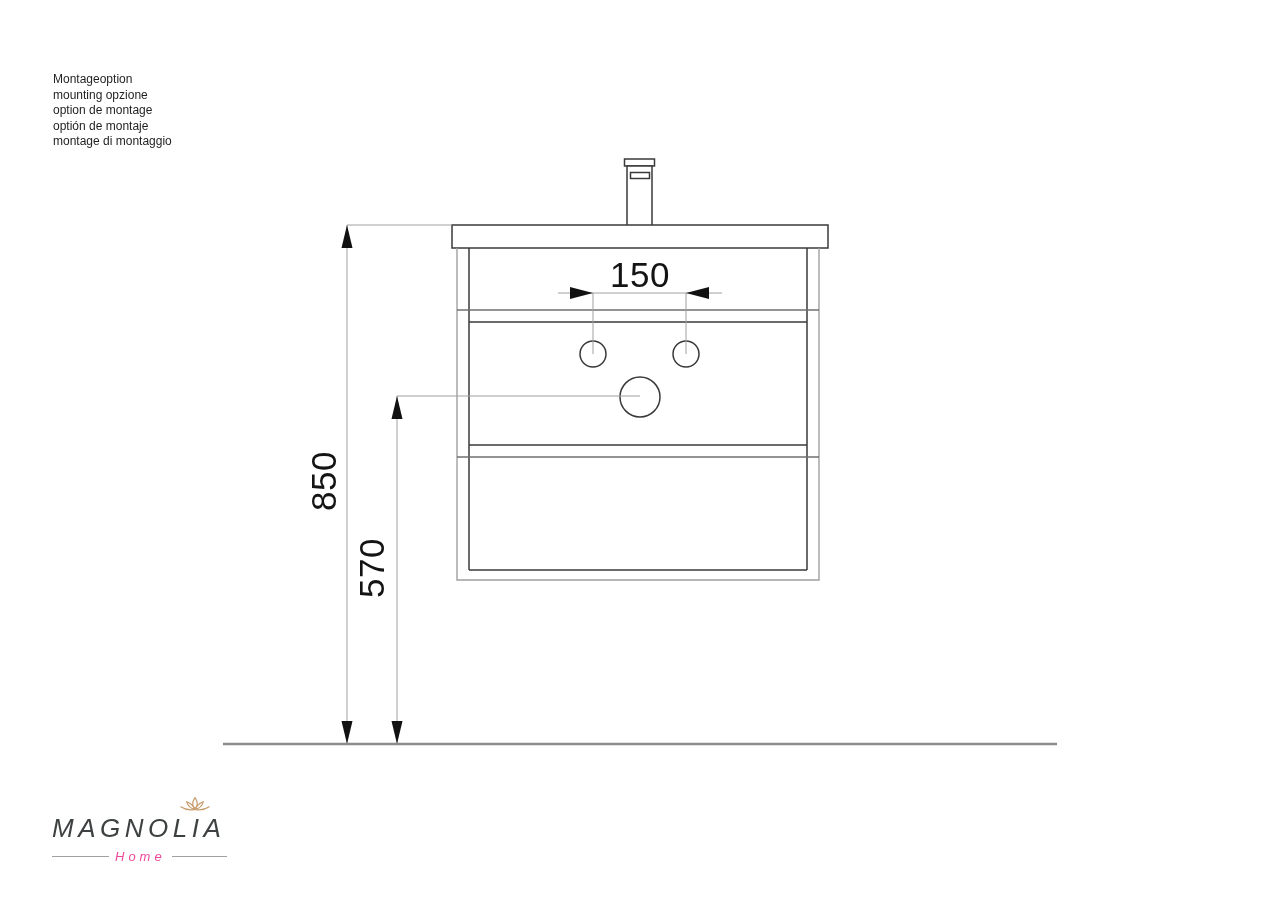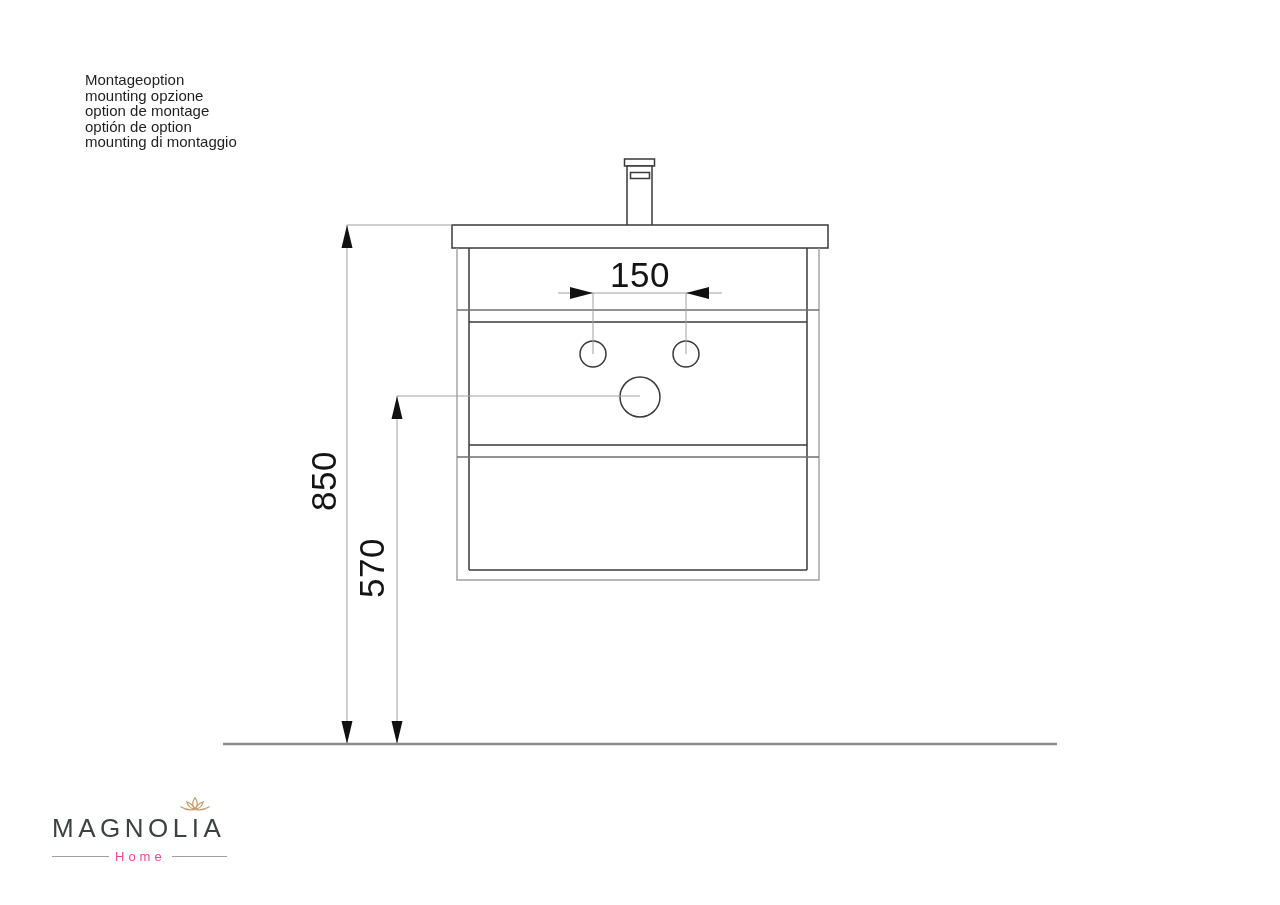--- a/index.html
+++ b/index.html
@@ -20,44 +20,43 @@
     background:var(--page-bg);
     font-family:"Liberation Sans", sans-serif;
     position:relative;
     overflow:hidden;
   }
   .canvas{position:absolute;inset:0;}
 
   
   .note{
     position:absolute;left:53px;top:72px;
-    font-size:15px;line-height:15.5px;
+    font-size:12px;line-height:15.5px;
     color:var(--note-text);
     white-space:nowrap;
-    margin-left:32px;
   }
 
   
   .drawing{position:absolute;left:0;top:0;}
   .ln-dark{stroke:var(--line-dark);stroke-width:1.5;fill:none;}
   .ln-dark-fill{stroke:var(--line-dark);stroke-width:1.5;fill:#ffffff;}
   .ln-gray{stroke:var(--line-light);stroke-width:1.4;fill:none;}
   .ln-mid{stroke:var(--line-mid);stroke-width:1.3;fill:none;}
   .ln-thin{stroke:var(--line-light);stroke-width:1;fill:none;}
   .arrow{fill:var(--arrow-black);stroke:none;}
   .ground{stroke:var(--ground-gray);stroke-width:2.5;fill:none;}
   .dim-text{
     font-family:"Liberation Sans", sans-serif;
     font-size:35px;
     fill:var(--dim-text);
     letter-spacing:0.5px;
   }
 
   
-  .logo{position:absolute;left:52px;top:796px;width:176px;}
+  .logo{position:absolute;left:52px;top:796px;width:176px;font-style:italic;}
   .logo .flower{position:absolute;left:126px;top:0;}
   .logo .brand{
     padding-top:18px;
     font-size:26px;
     letter-spacing:4.5px;
     color:var(--logo-text);
     font-weight:400;
     transform:scaleY(0.97);
     white-space:nowrap;
   }
@@ -78,22 +77,22 @@
 </style>
 </head>
 <body>
 
 <div class="canvas">
 
   <div class="note">
     <div>Montageoption</div>
     <div>mounting opzione</div>
     <div>option de montage</div>
-    <div>optión de option</div>
-    <div>mounting di montaggio</div>
+    <div>optión de montaje</div>
+    <div>montage di montaggio</div>
   </div>
 
   <svg class="drawing" width="1280" height="905" viewBox="0 0 1280 905" xmlns="http://www.w3.org/2000/svg">
 
     <g>
       <rect class="ln-dark-fill" x="624.5" y="159" width="30" height="7"></rect>
       <rect class="ln-dark-fill" x="627" y="166" width="25" height="60"></rect>
       <rect class="ln-dark-fill" x="630.5" y="172.5" width="19" height="6"></rect>
     </g>
 

